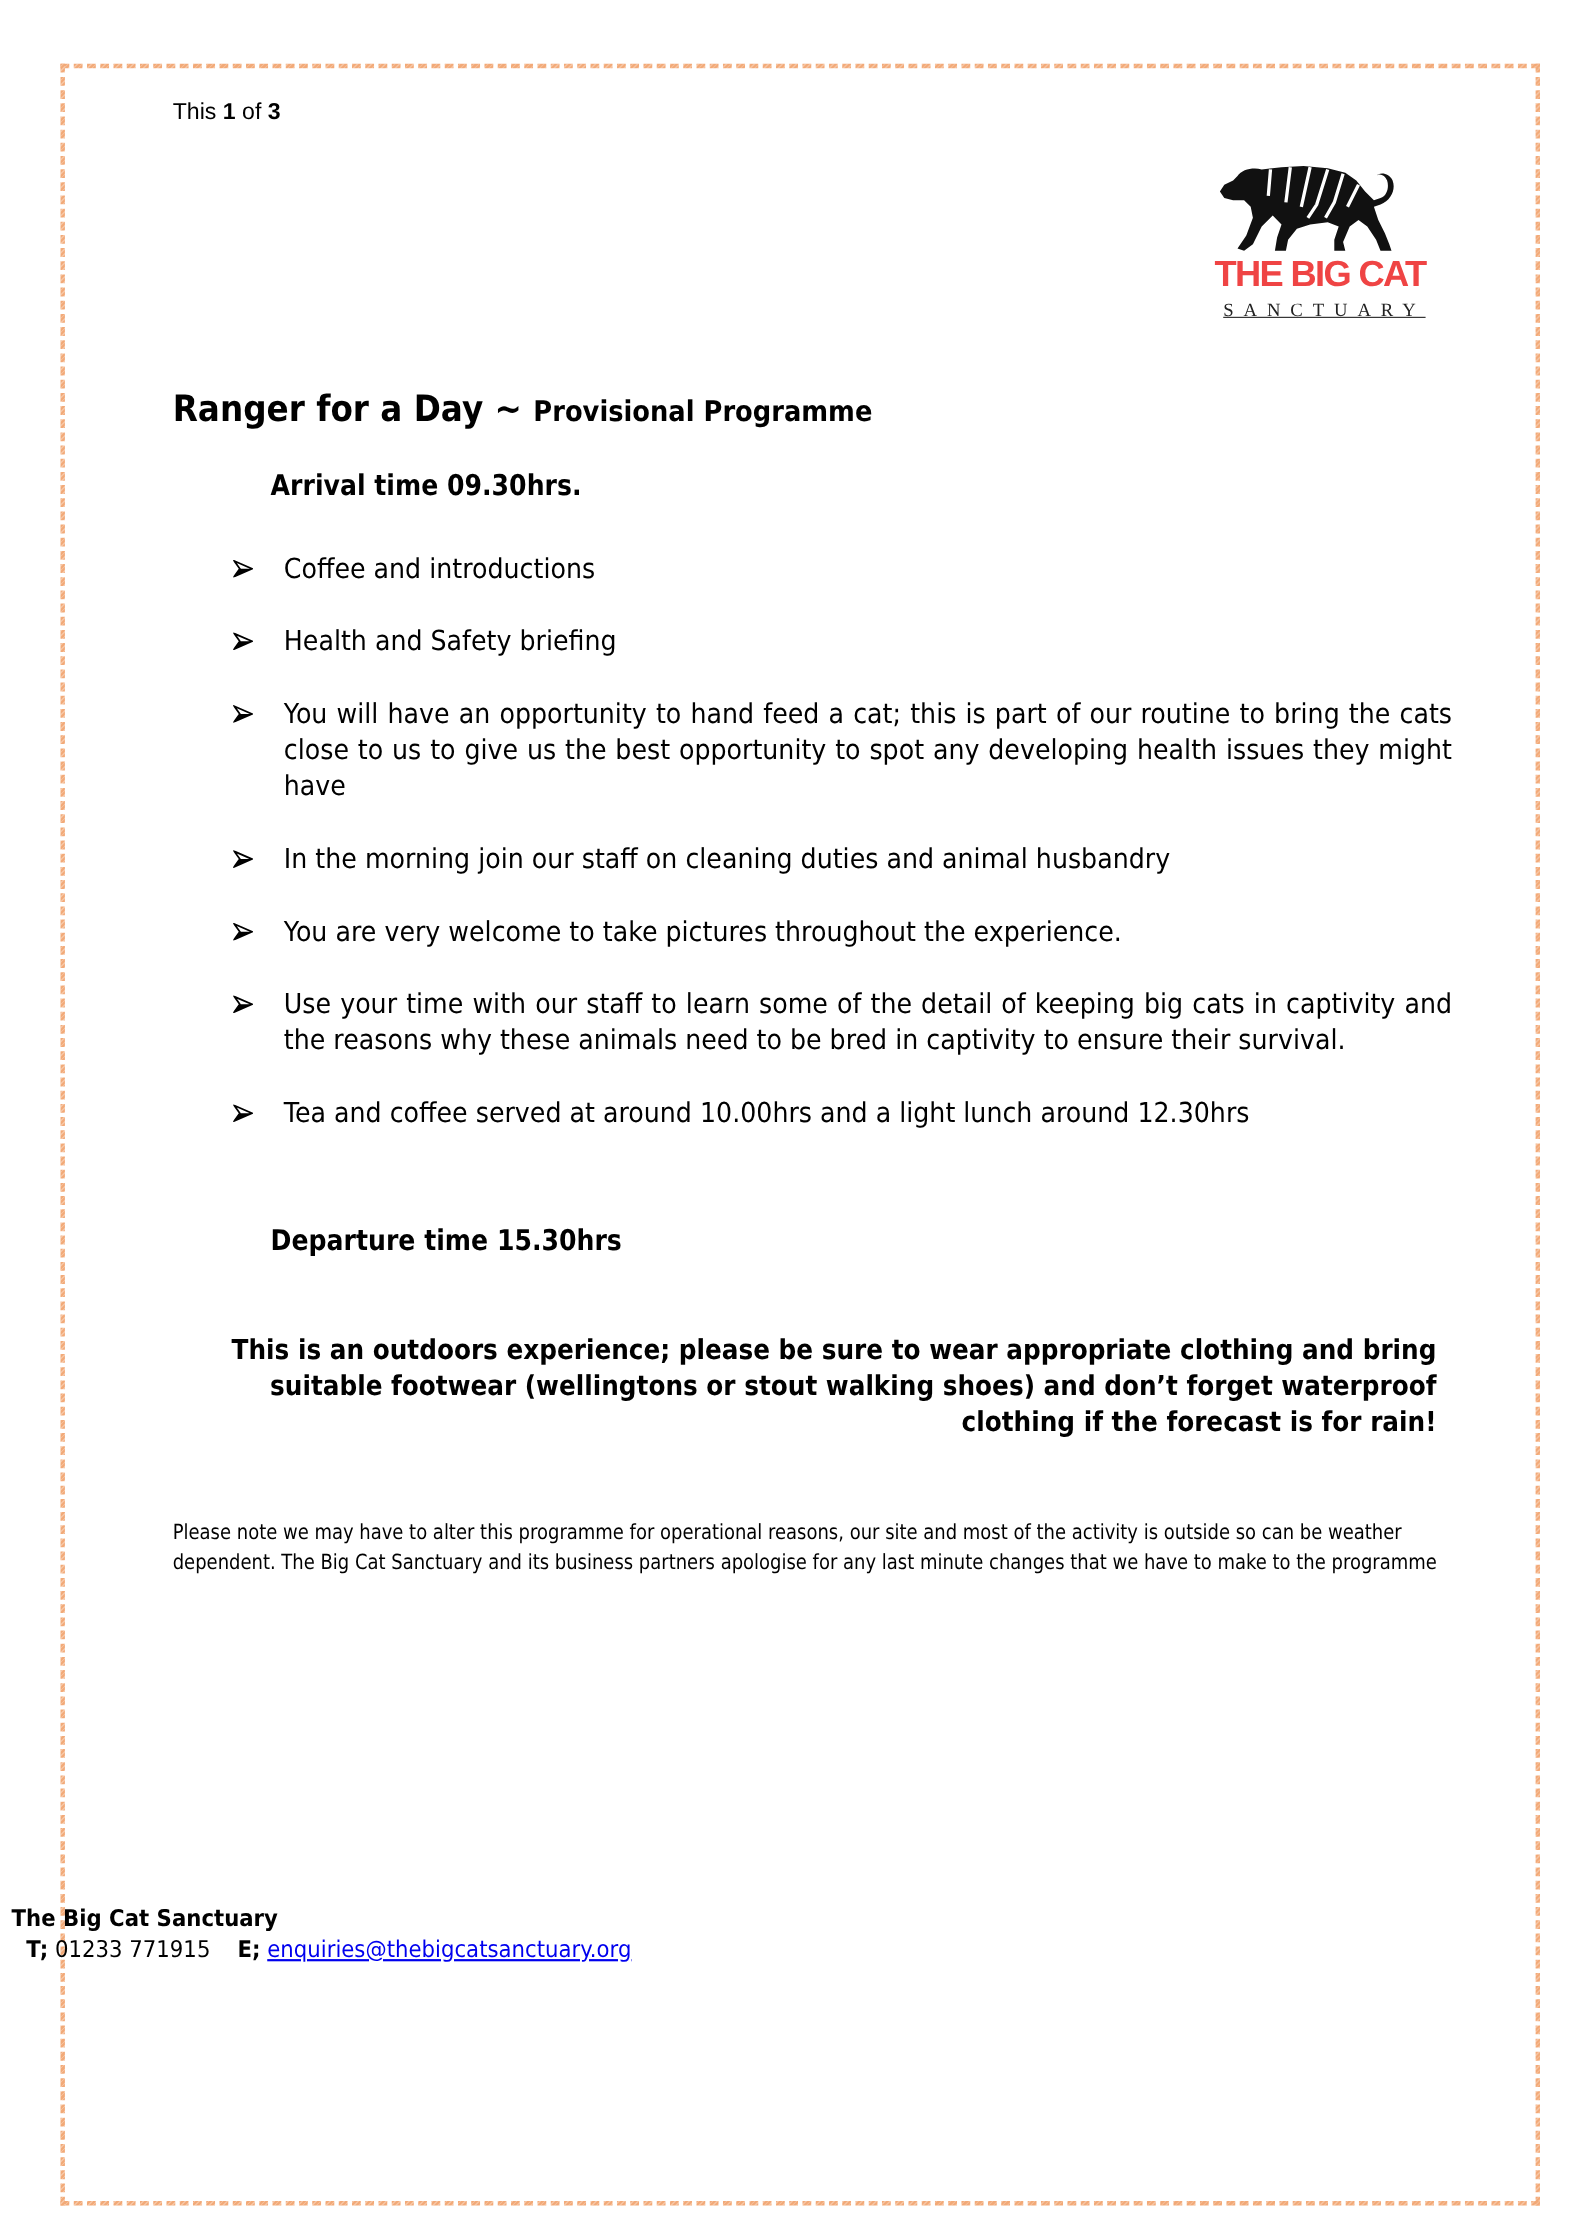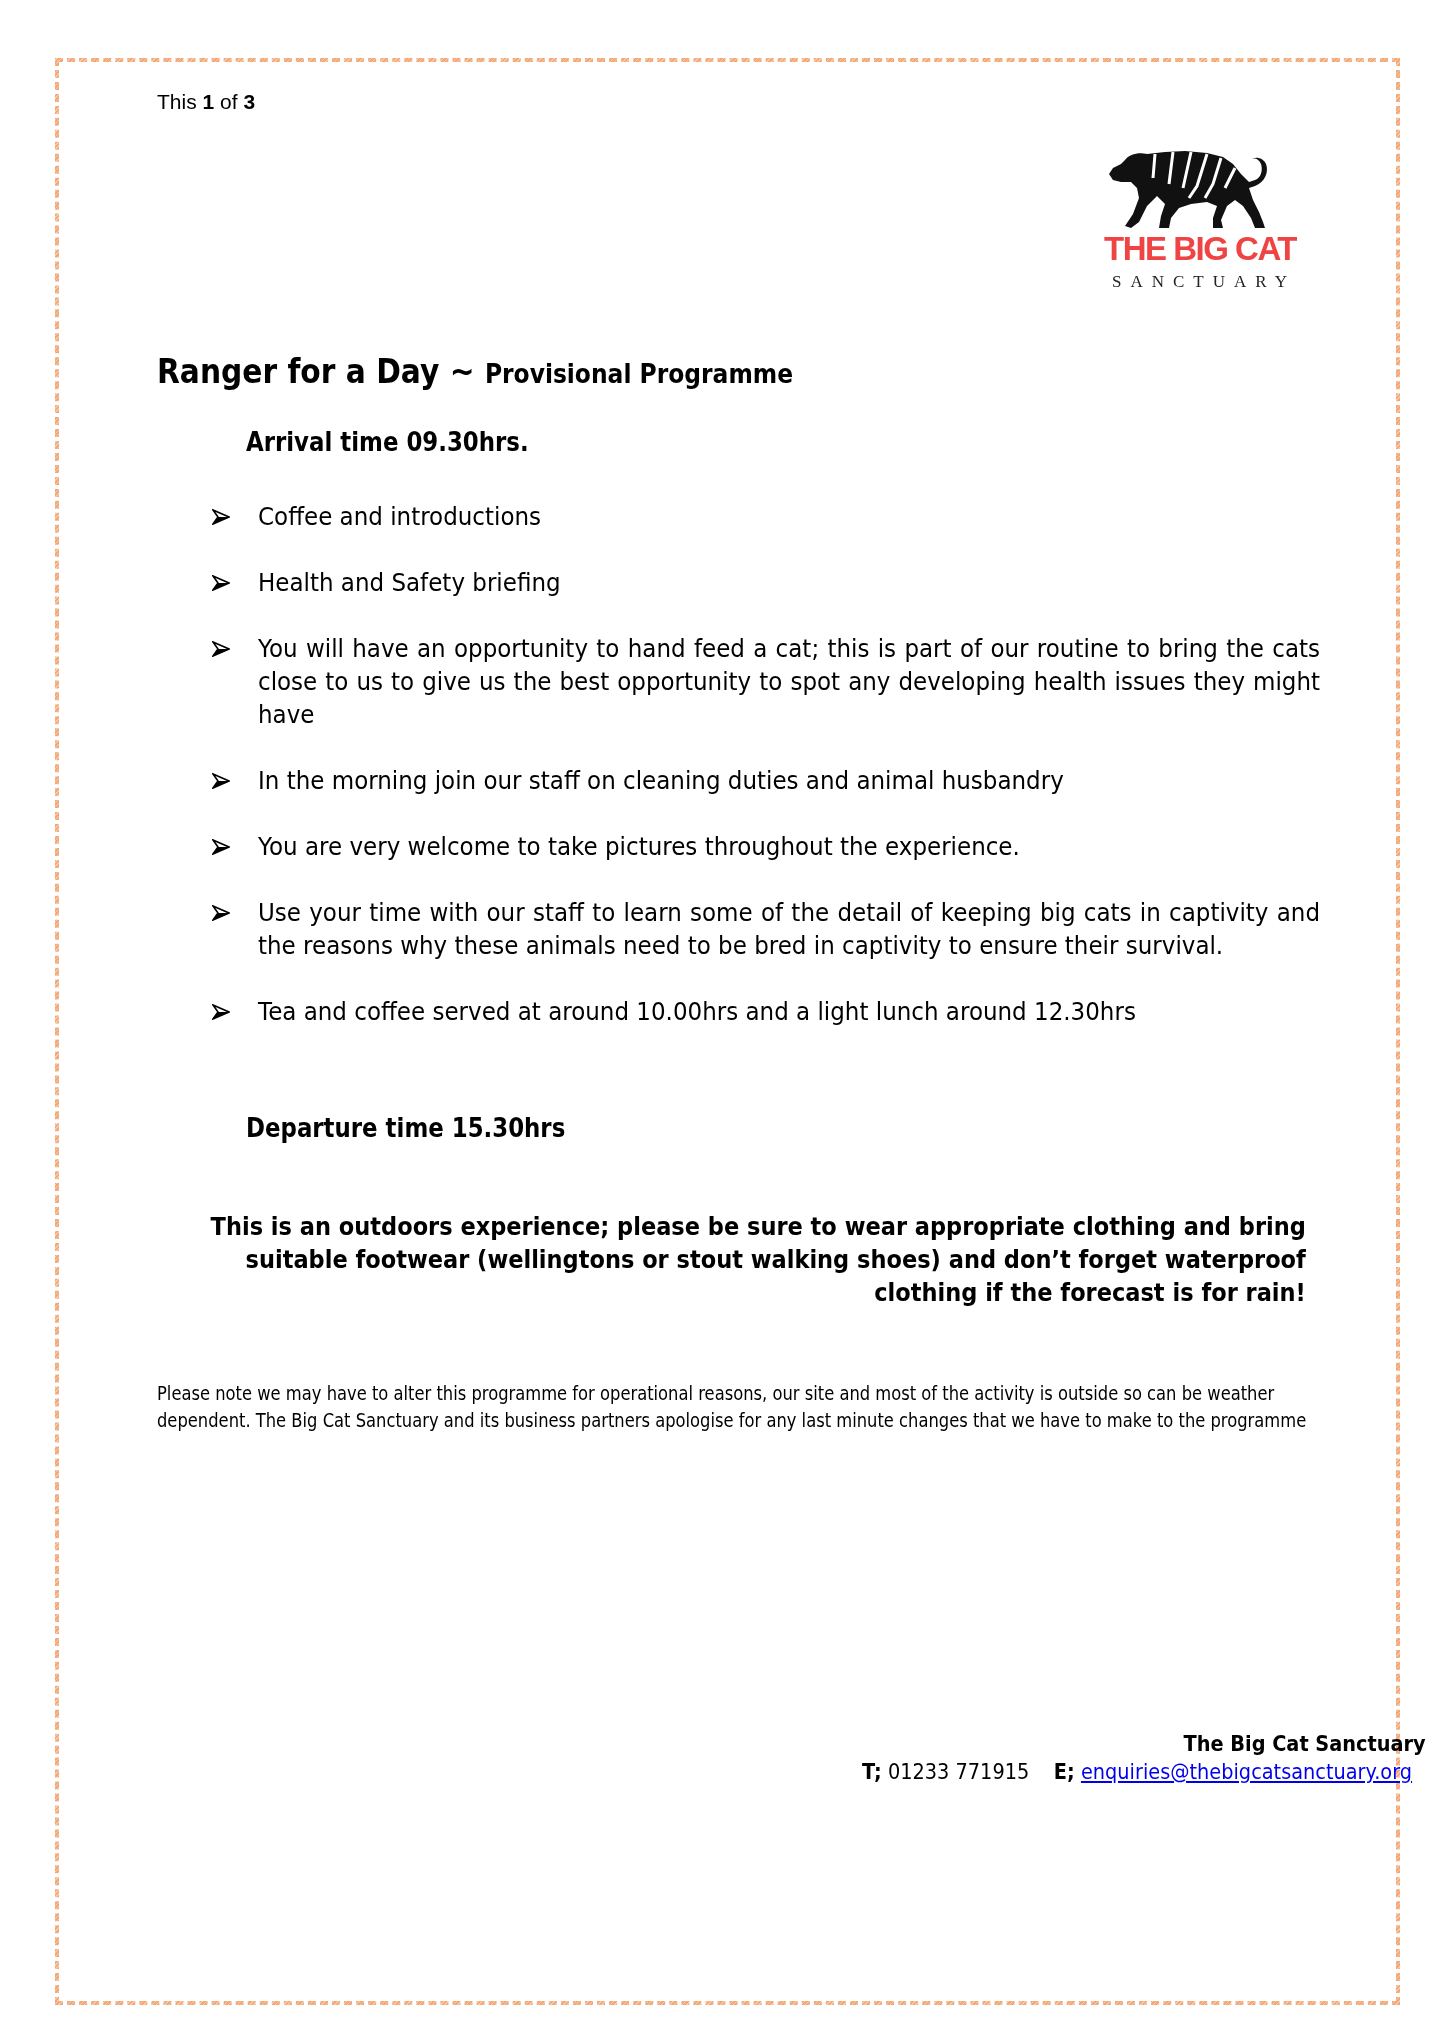--- a/index.html
+++ b/index.html
@@ -26,21 +26,21 @@
 
   .logo { position: absolute; left: 1095px; top: 148px; width: 210px; height: 150px; }
   .logo svg { display: block; }
   .logo-title {
     position: absolute; left: 0; top: 82px; width: 210px; text-align: center;
     font-family: "Liberation Sans", sans-serif; font-weight: bold; font-size: 33px;
     letter-spacing: -1.5px; color: #ef4444;
   }
   .logo-sub {
     position: absolute; left: 4px; top: 124px; width: 210px; text-align: center;
-    font-family: "Liberation Serif", serif; font-size: 17px; letter-spacing: 9px; color: #222;
+    font-family: "Liberation Serif", serif; font-size: 17px; letter-spacing: 9px; color: #222; text-decoration: underline;
   }
 
   .title {
     position: absolute; left: 157px; top: 352px;
     font-family: "DejaVu Sans", sans-serif; font-weight: bold;
     font-size: 33px; transform: scaleX(0.9); transform-origin: left;
     white-space: nowrap;
   }
   .title .sub { font-size: 26px; }
 
@@ -65,21 +65,21 @@
   }
   .warning span { display: block; transform: scaleX(0.9); transform-origin: left; width: 111%; }
 
   .note {
     position: absolute; left: 157px; top: 1380px; width: 1150px;
     font-family: "DejaVu Sans", sans-serif; font-size: 19px; line-height: 27px;
   }
   .note span { display: block; transform: scaleX(0.86); transform-origin: left; width: 116.5%; }
 
   .footer {
-    position: absolute; left: 0; top: 1730px; width: 1436px; text-align: right;
+    position: absolute; left: 0; top: 1730px; width: 1436px; text-align: left;
     font-family: "DejaVu Sans", sans-serif; font-size: 21px; line-height: 28px;
   }
   .footer-org { font-weight: bold; display: inline-block; transform: scaleX(0.92); }
   .footer-contact { display: inline-block; transform: scaleX(0.92); white-space: nowrap; }
   .footer-contact b { font-weight: bold; }
   .footer-contact a { color: #0000ee; text-decoration: underline; }
 </style>
 </head>
 <body>
 

